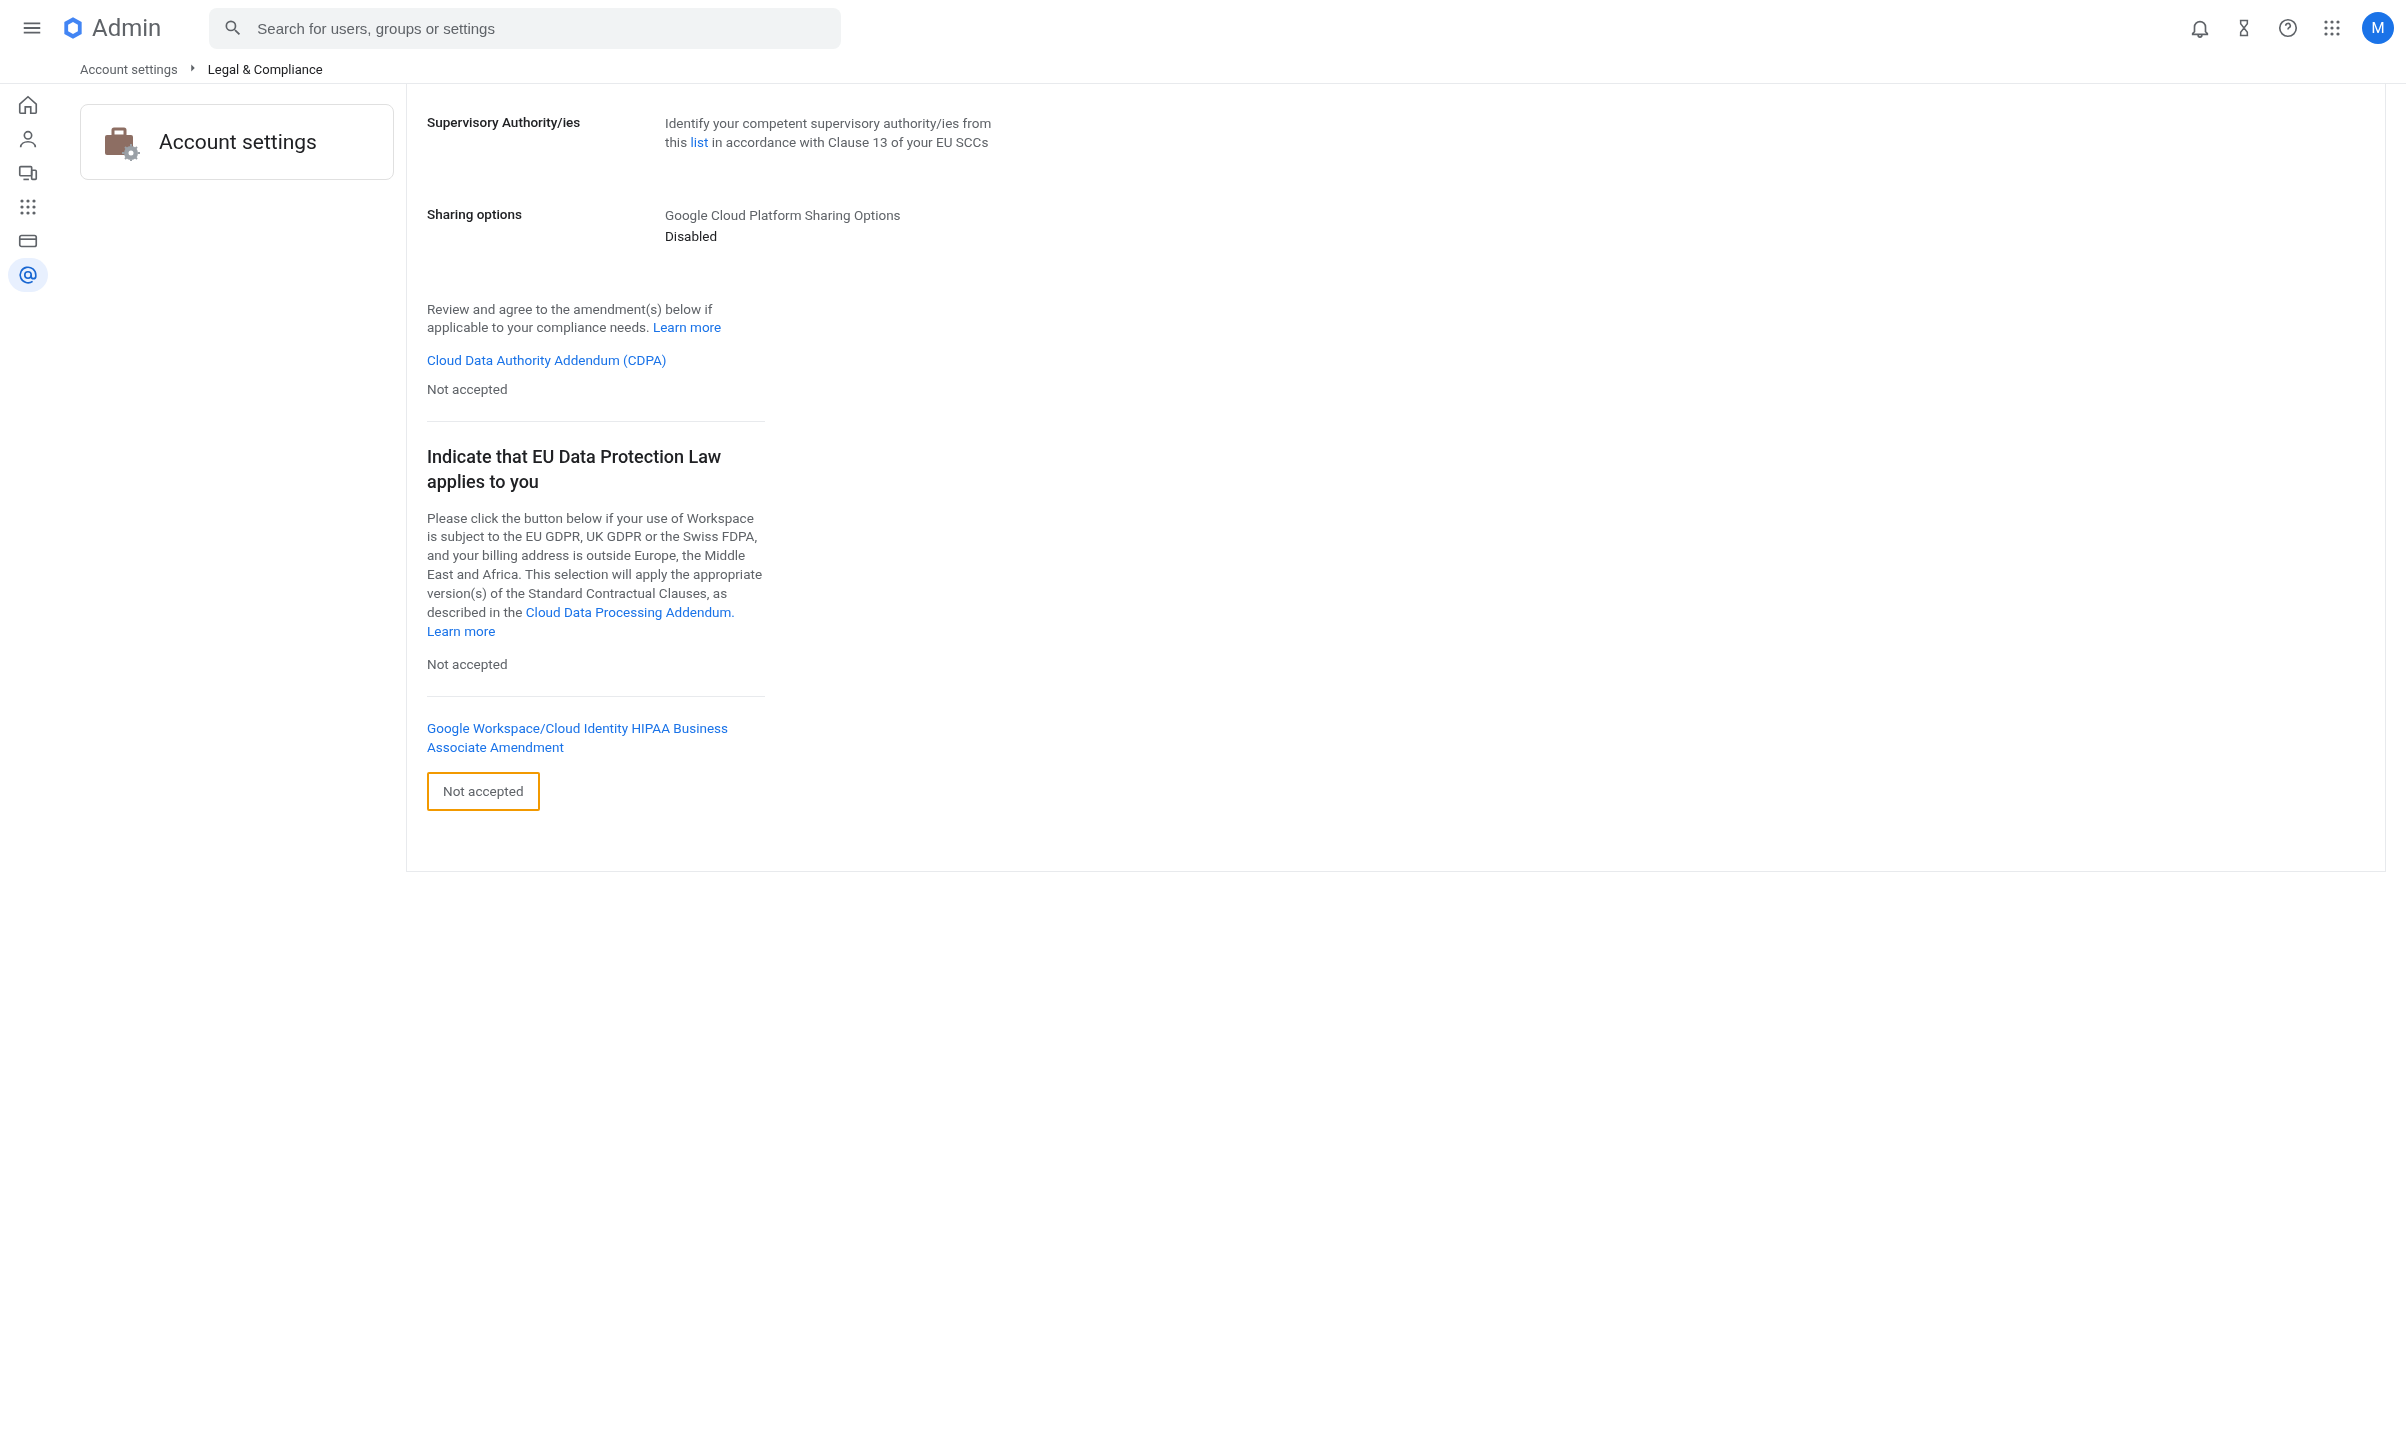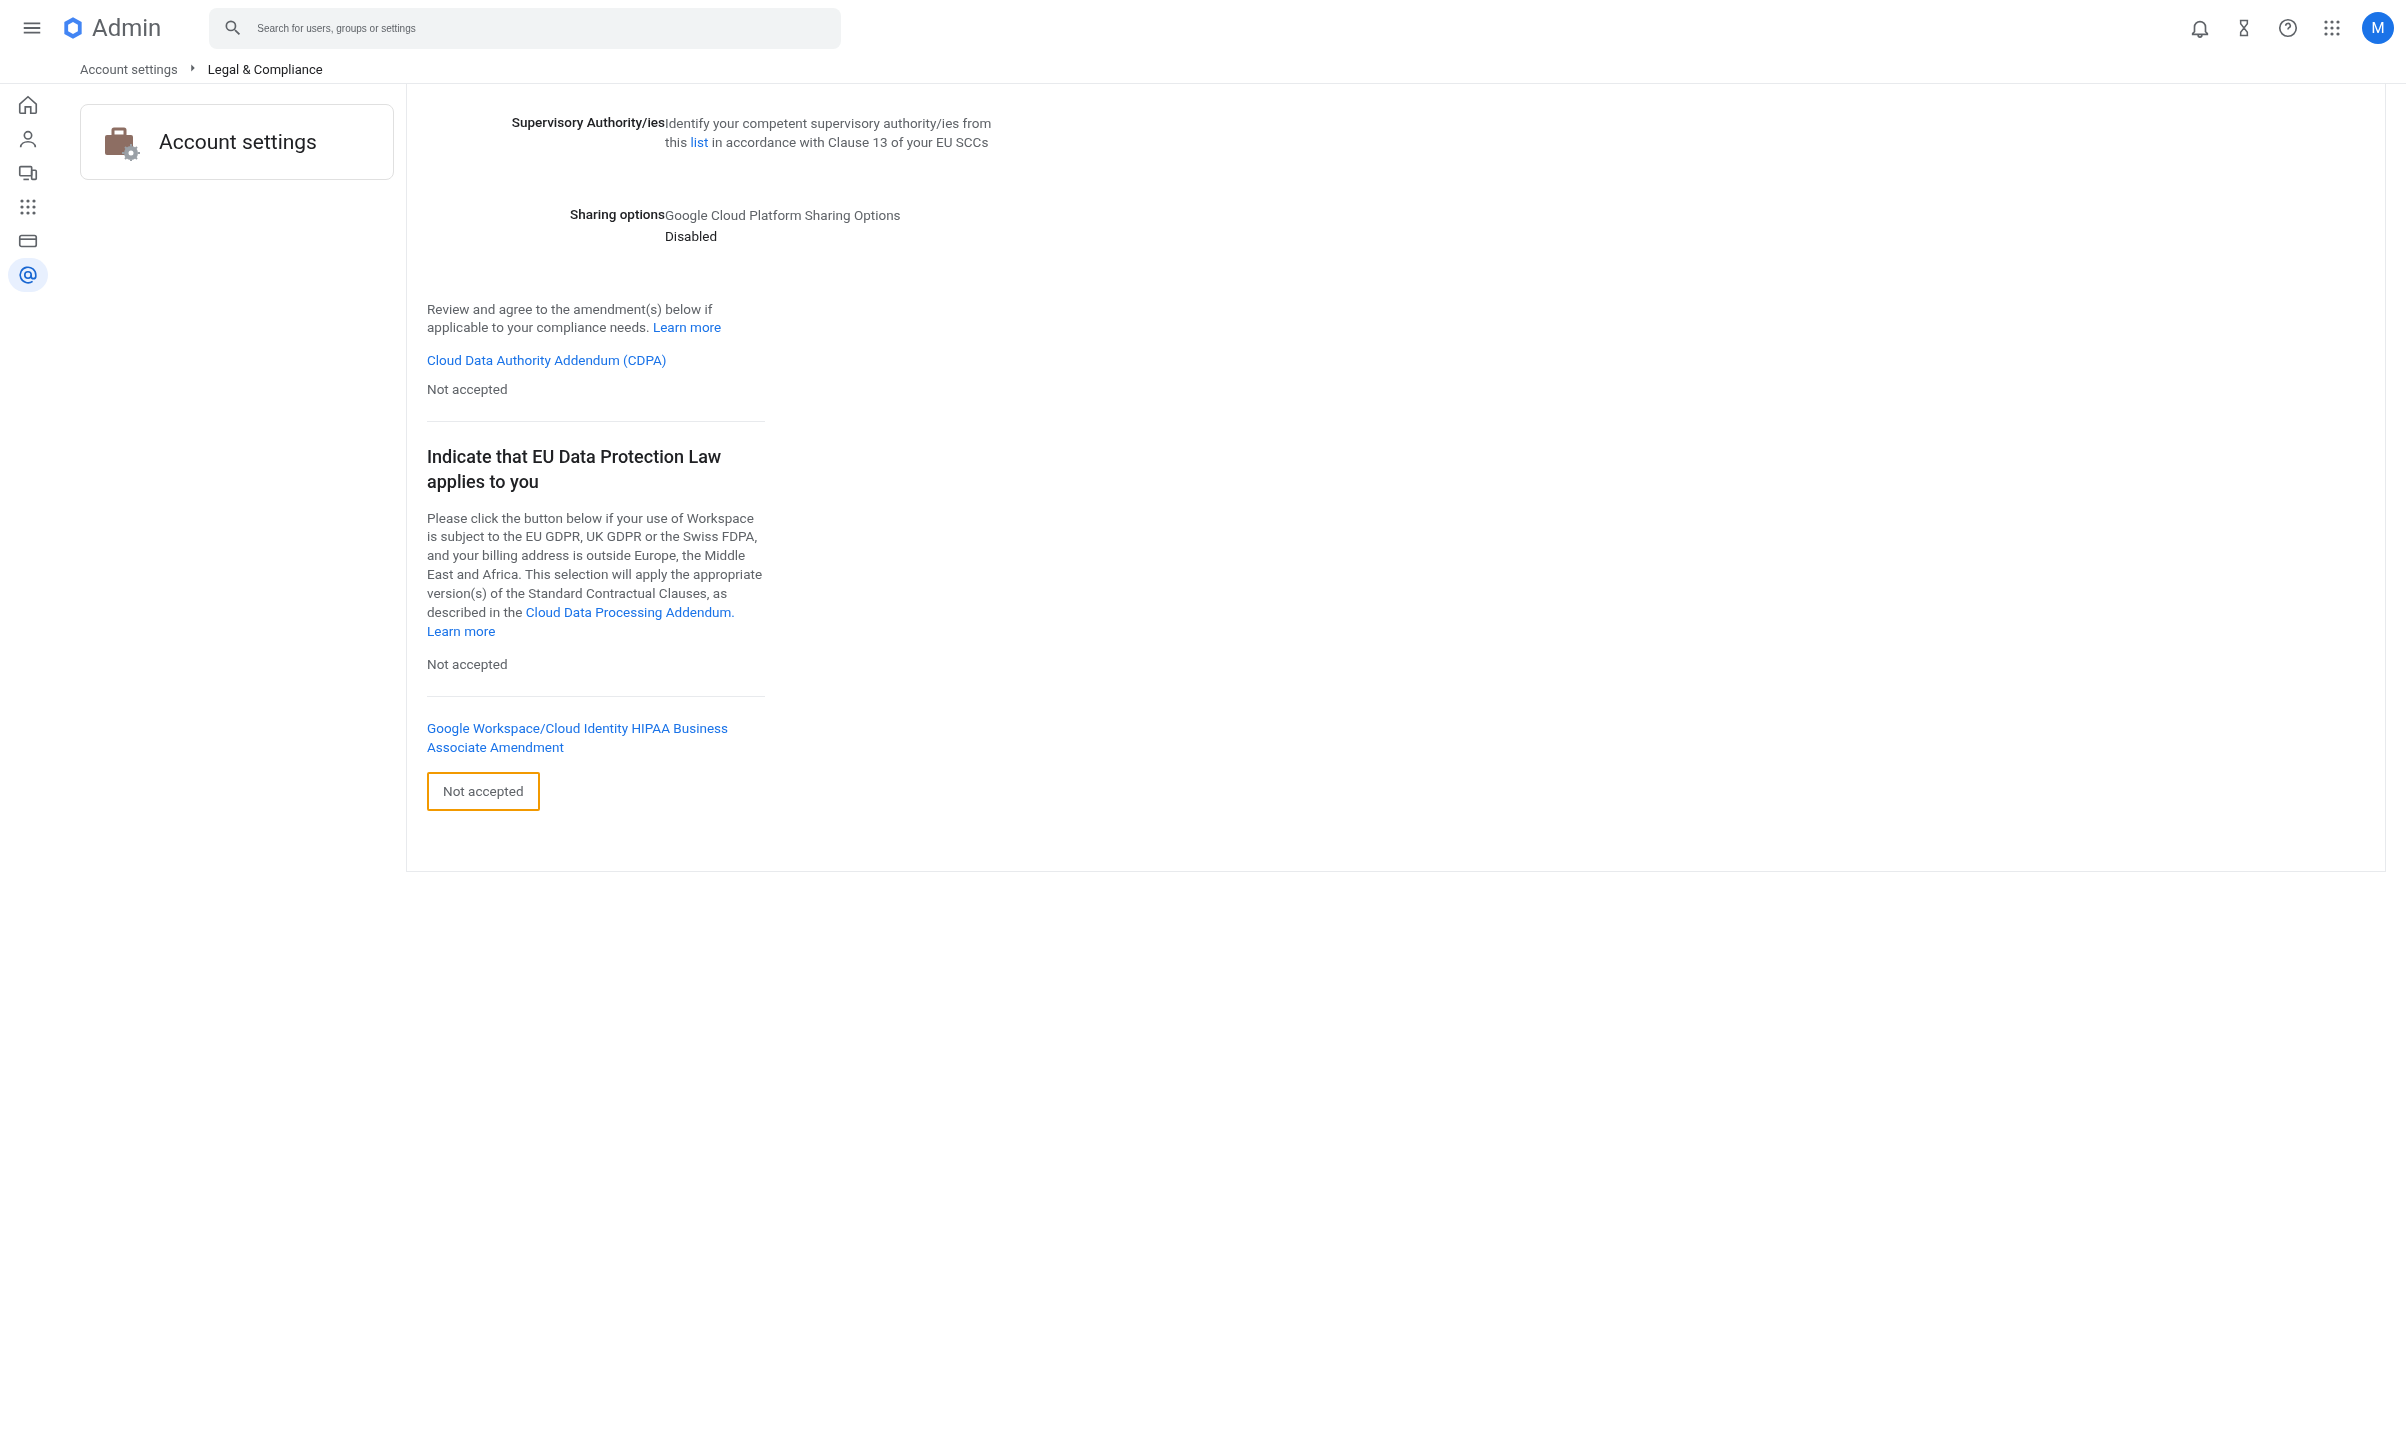--- a/index.html
+++ b/index.html
@@ -40,21 +40,21 @@
     background: #f1f3f4;
     border-radius: 8px;
     display: flex;
     align-items: center;
     padding: 0 14px;
     gap: 14px;
     color: #5f6368;
   }
   .search-input {
     border: none; background: transparent; outline: none;
-    flex: 1; font-size: 10px; color: #202124;
+    flex: 1; font-size: 15px; color: #202124;
   }
   .search-input::placeholder { color: #5f6368; }
   .header-spacer { flex: 1; }
   .header-icons {
     display: flex; align-items: center; gap: 4px;
   }
   .hicon {
     width: 40px; height: 40px;
     display: flex; align-items: center; justify-content: center;
     border-radius: 50%;
@@ -143,21 +143,20 @@
   .row {
     display: flex;
     margin-bottom: 40px;
   }
   .row-label {
     width: 238px;
     flex-shrink: 0;
     font-size: 13.5px;
     font-weight: 500;
     color: #202124;
-    text-align: right;
   }
   .row-body {
     flex: 0 0 338px;
     font-size: 13.5px;
     color: #5f6368;
     line-height: 1.4;
   }
   .row-body .desc { margin-bottom: 14px; }
   .row-body .sublabel { color: #5f6368; margin-bottom: 2px; }
   .row-body .value { color: #202124; margin-bottom: 14px;}

